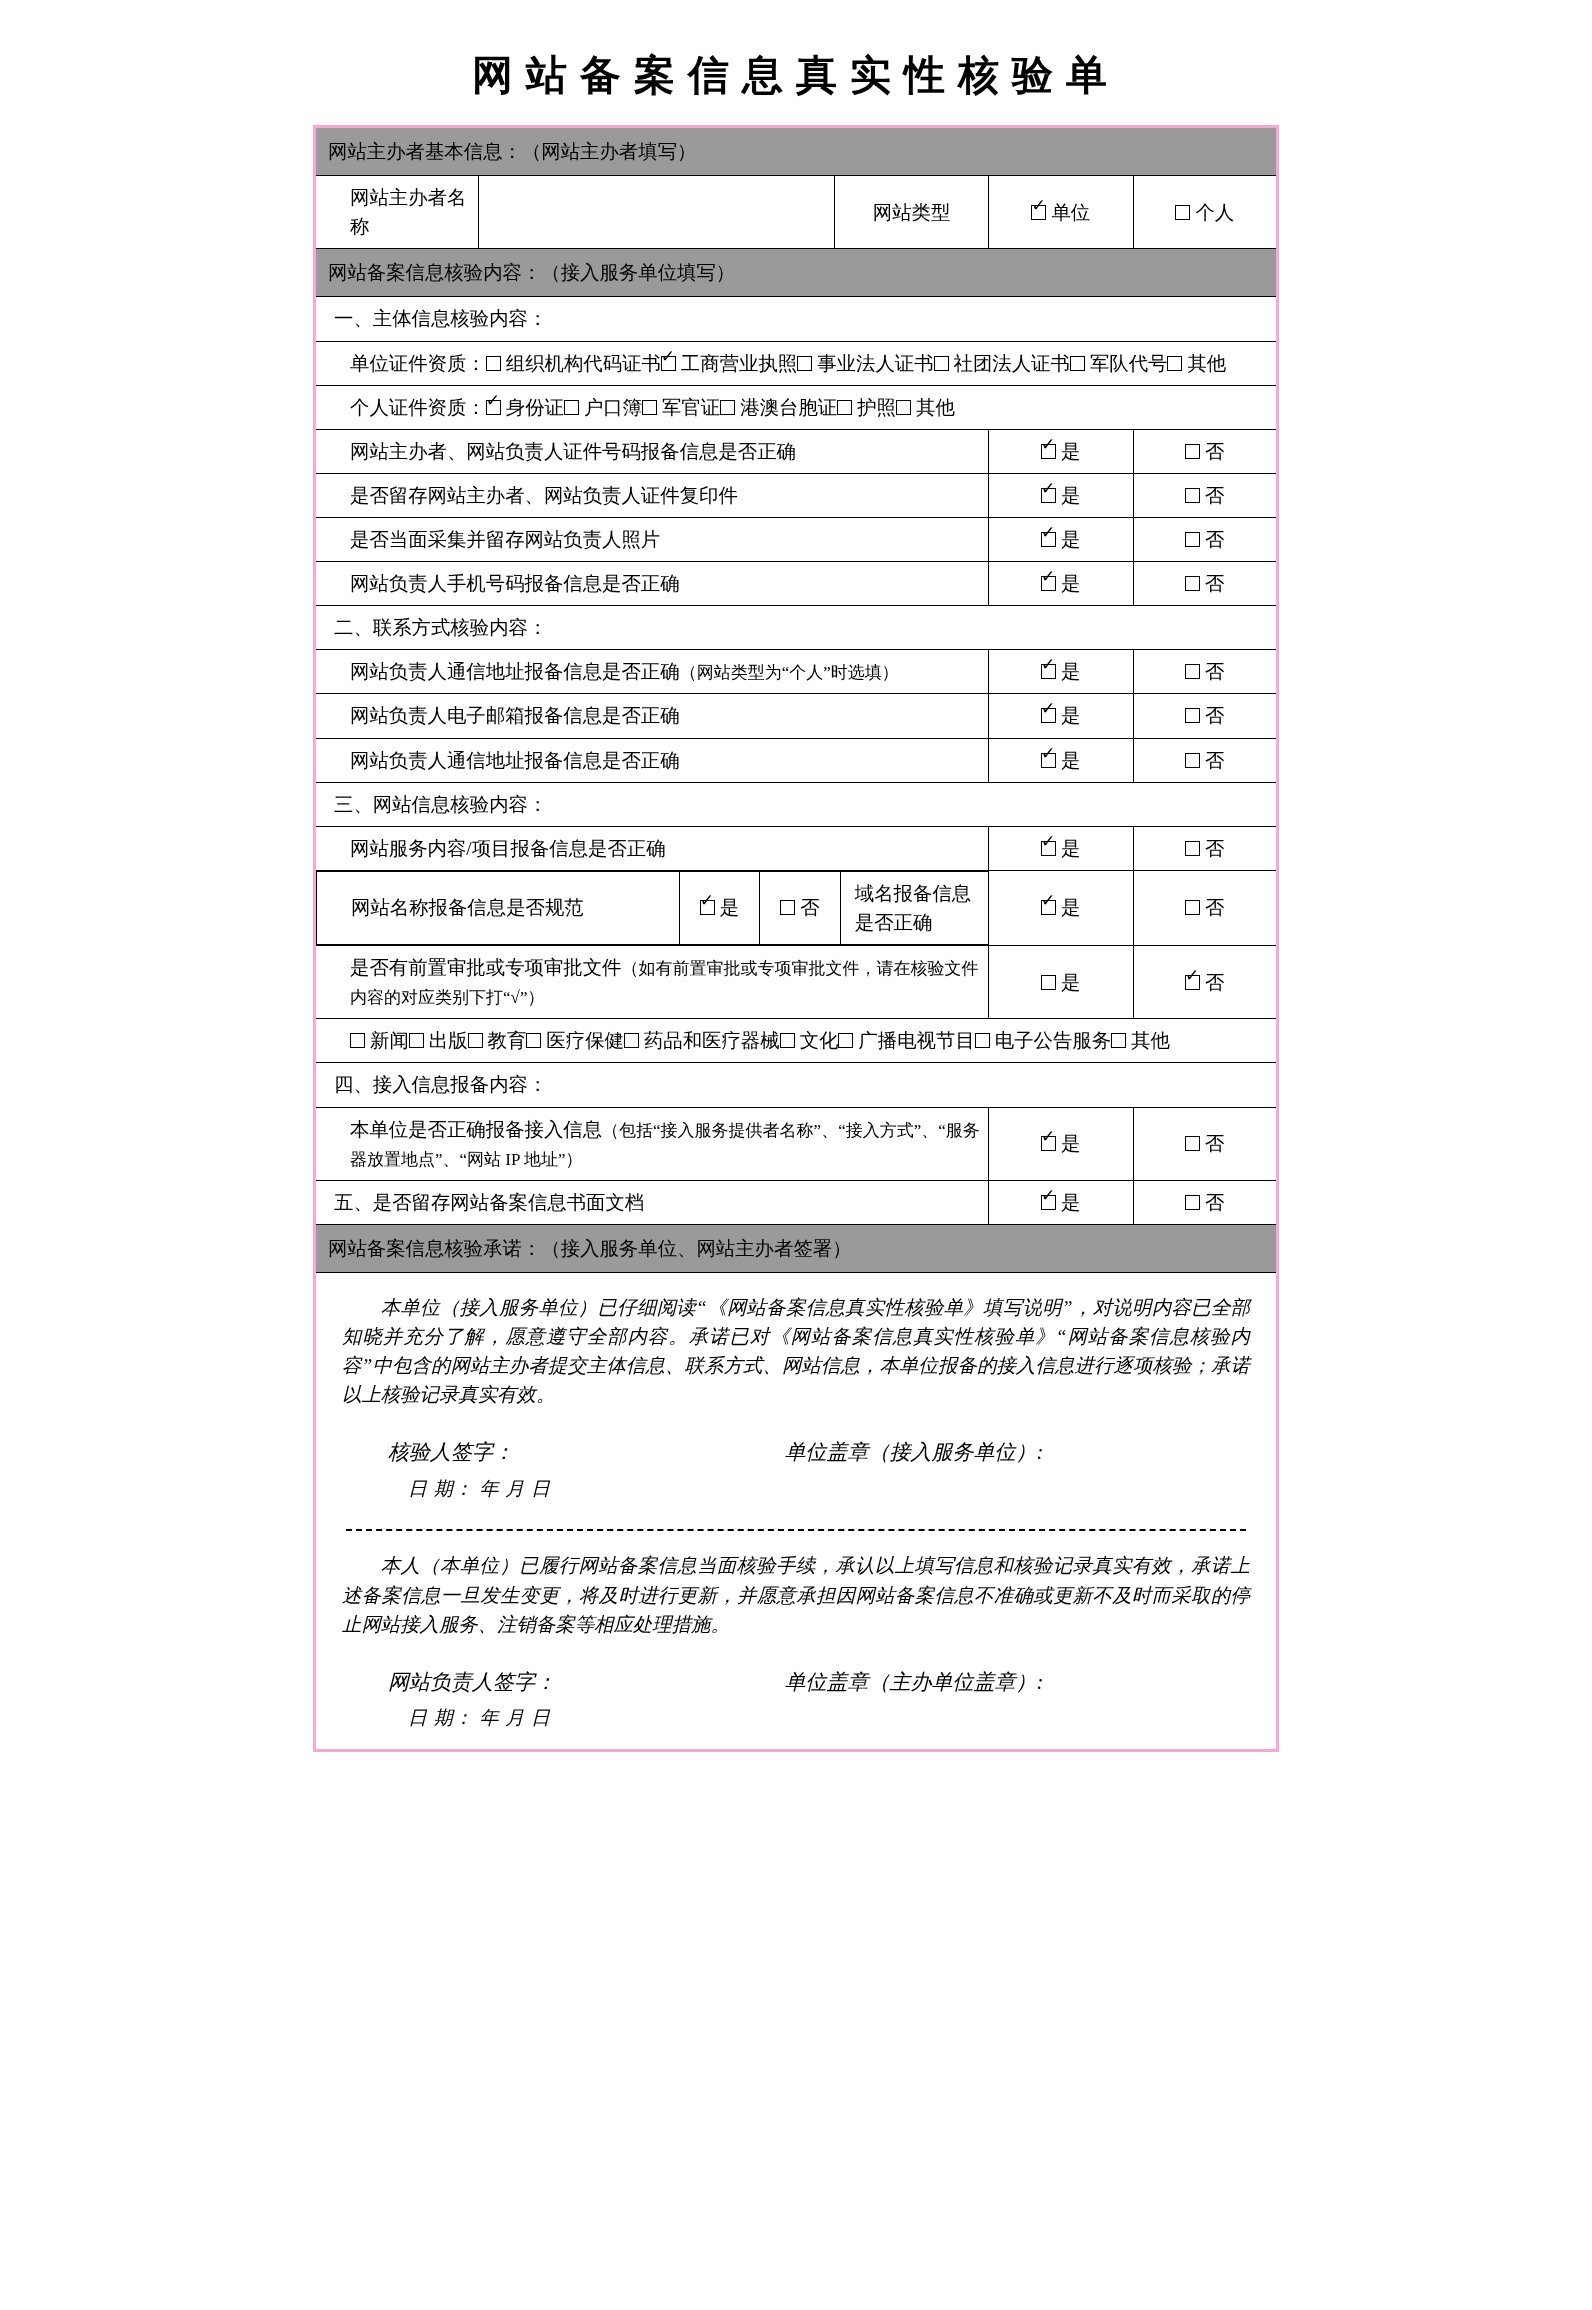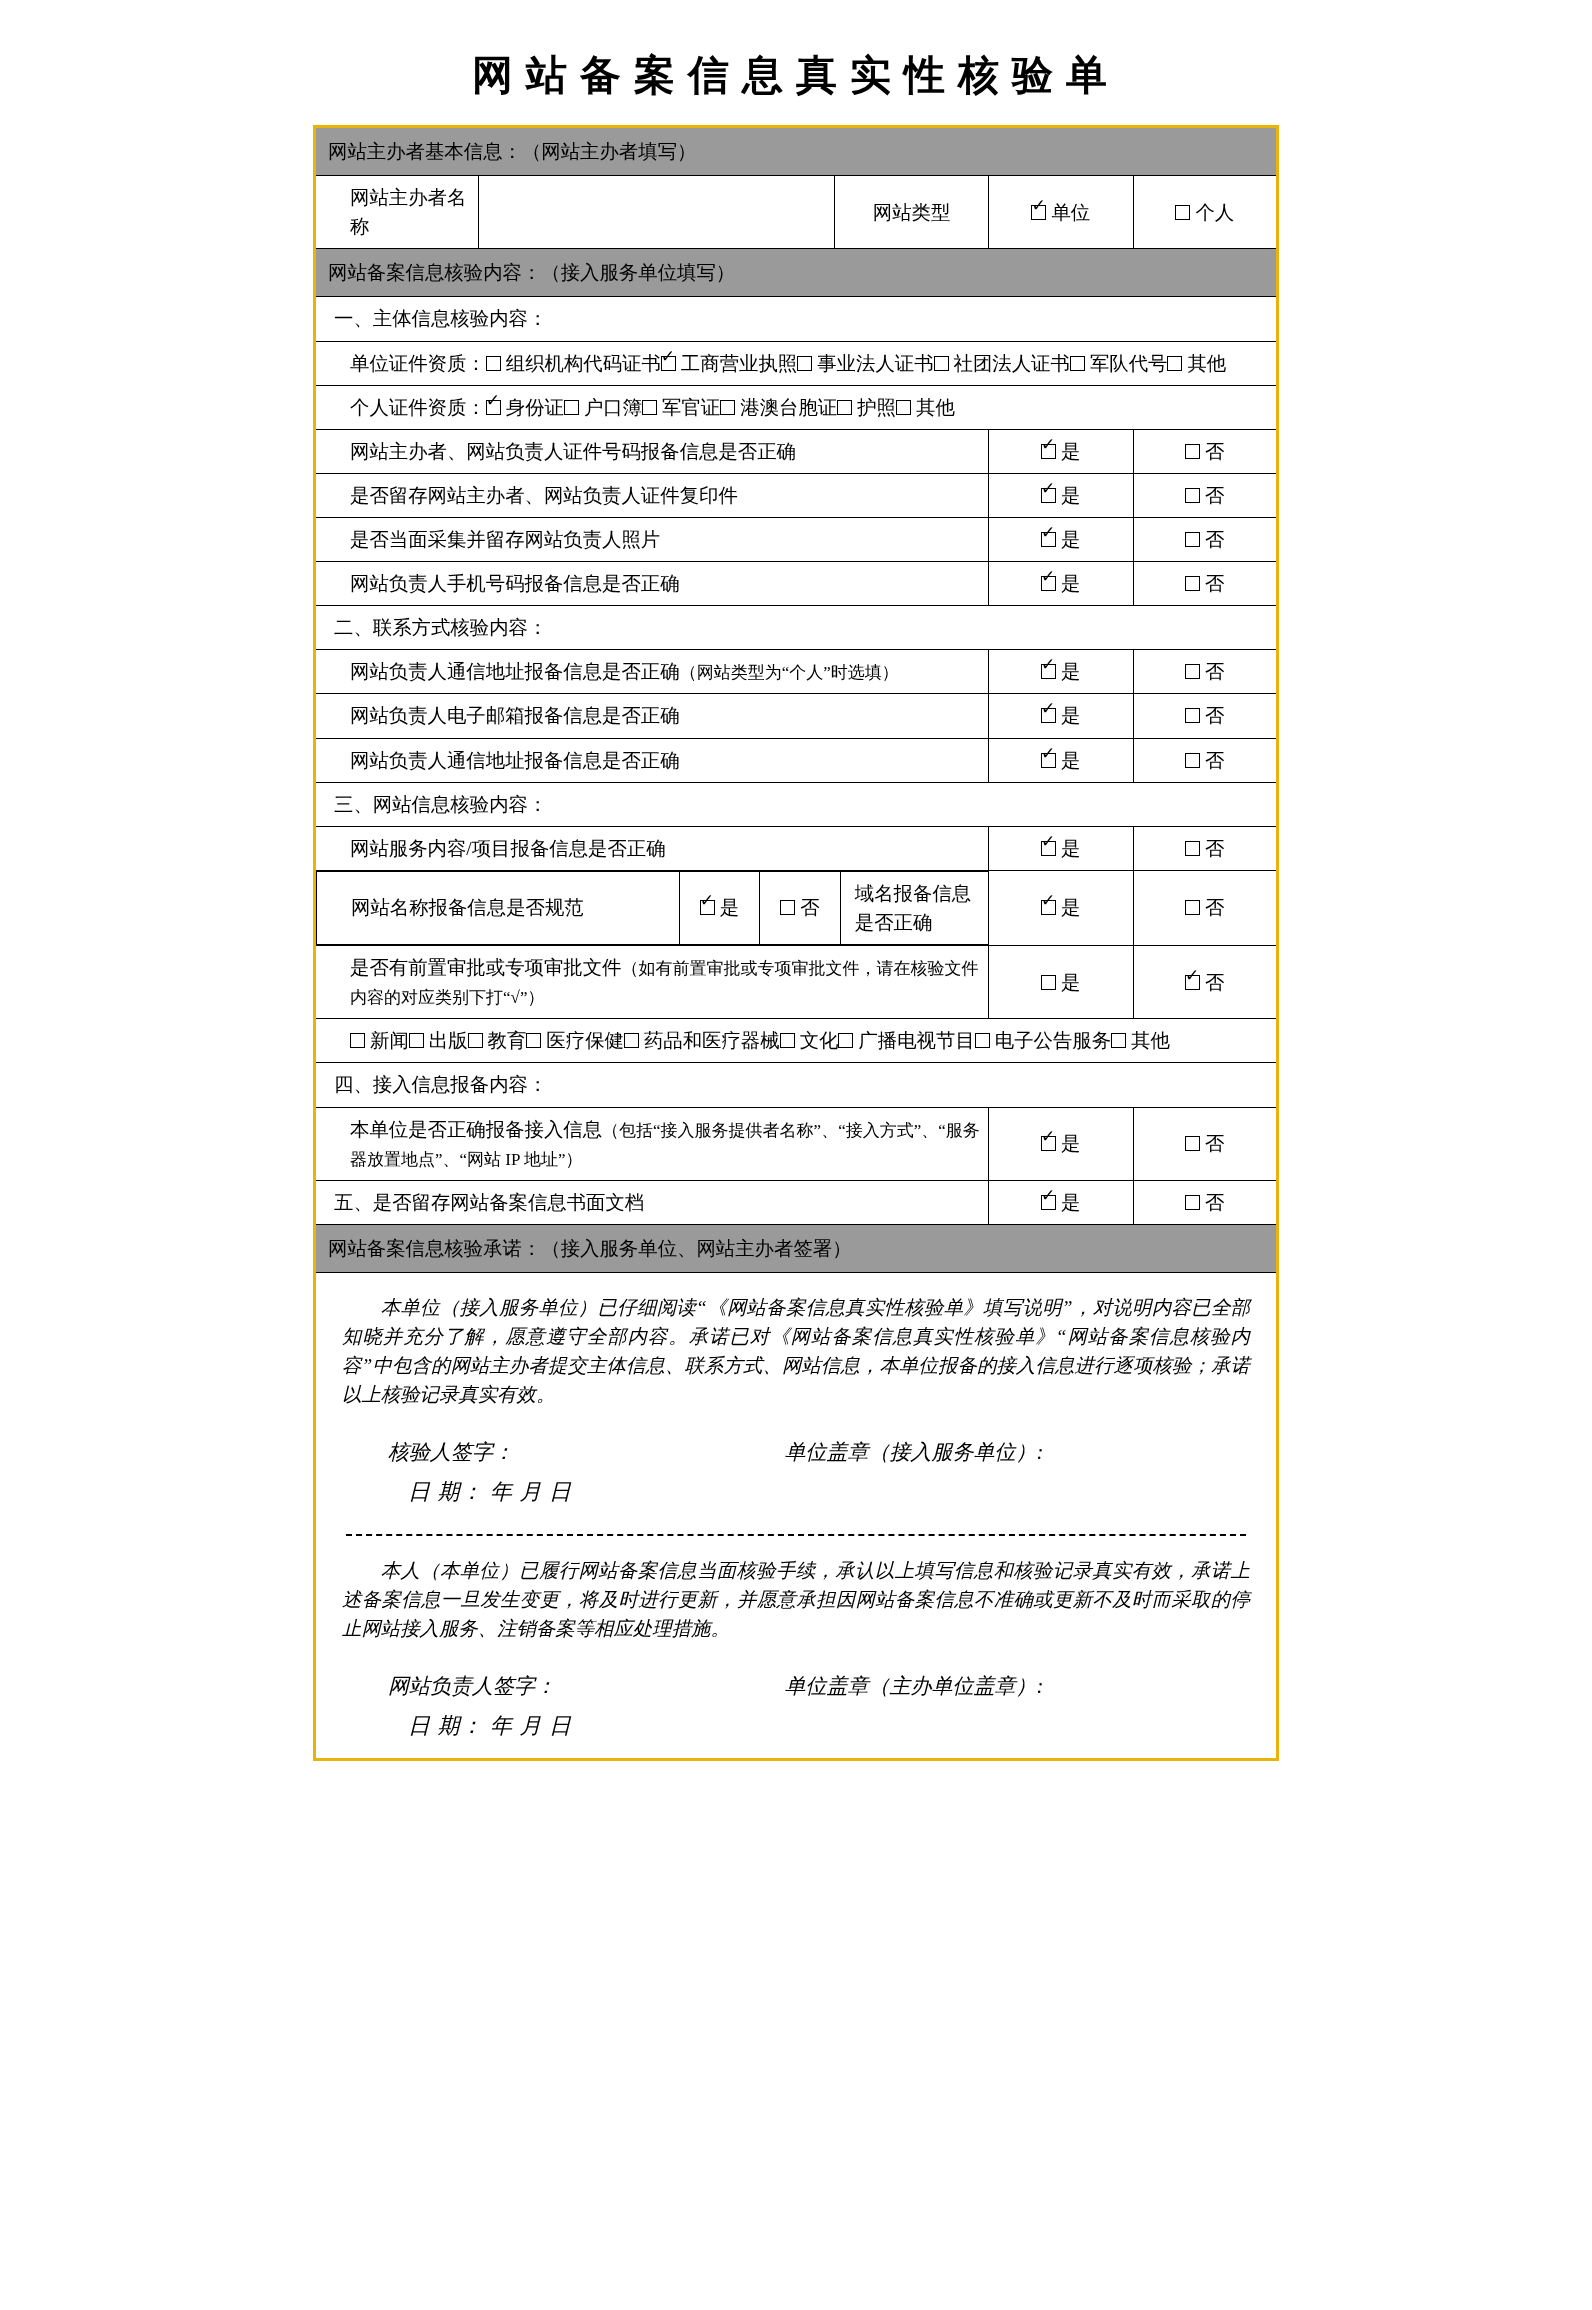--- a/index.html
+++ b/index.html
@@ -25,21 +25,21 @@
     font-size: 41px;
     font-weight: bold;
     letter-spacing: 13px;
     margin: 18px 0 22px 0;
     font-family: "Liberation Serif", "DejaVu Serif", serif;
   }
   table.form {
     width: 100%;
     border-collapse: collapse;
     table-layout: fixed;
-    border: 3px solid #eab308;
+    border: 3px solid #f9a8d4;
   }
   table.form td {
     border: 1px solid #000;
     font-size: 19.4px;
     padding: 7px 8px;
     vertical-align: middle;
     line-height: 1.5;
   }
   .section-head {
     background: #9a9a9a;
@@ -96,21 +96,21 @@
     text-indent: 2em;
   }
   .sigline {
     display: flex;
     margin: 28px 0 6px 0;
     font-size: 21px;
   }
   .sigline .a { width: 46%; padding-left: 46px; }
   .sigline .b { width: 54%; }
   .dateline {
-    font-size: 22px;
+    font-size: 19px;
     padding-left: 66px;
     margin-bottom: 6px;
     letter-spacing: 1px;
   }
   .hr-dash {
     border: none;
     border-top: 2px dashed #000;
     margin: 26px 4px 20px 4px;
   }
   .splitcell { padding: 0 !important; }

